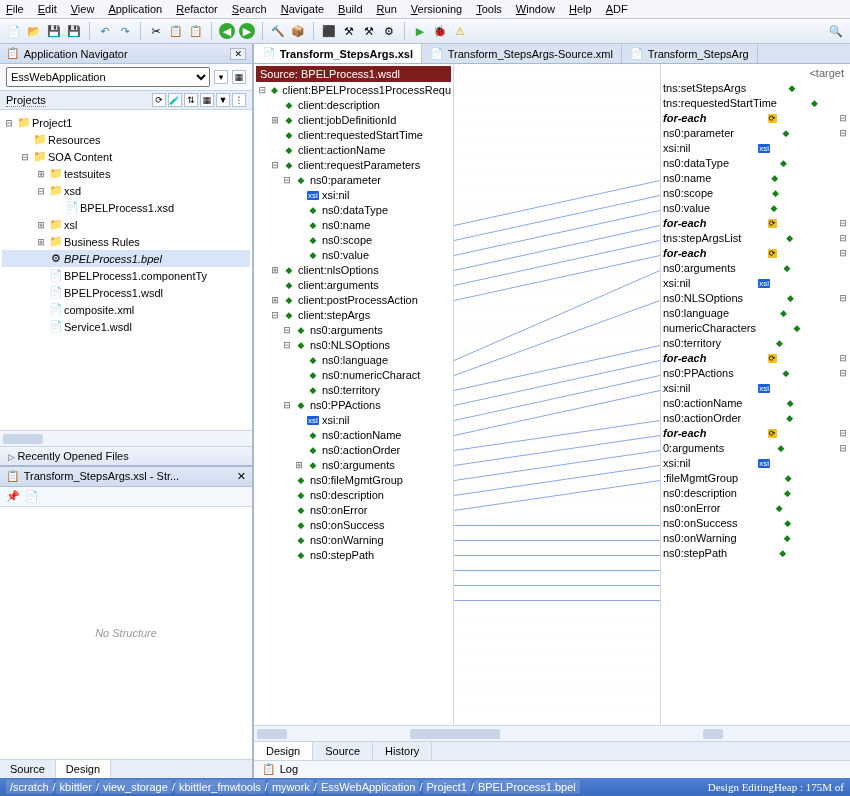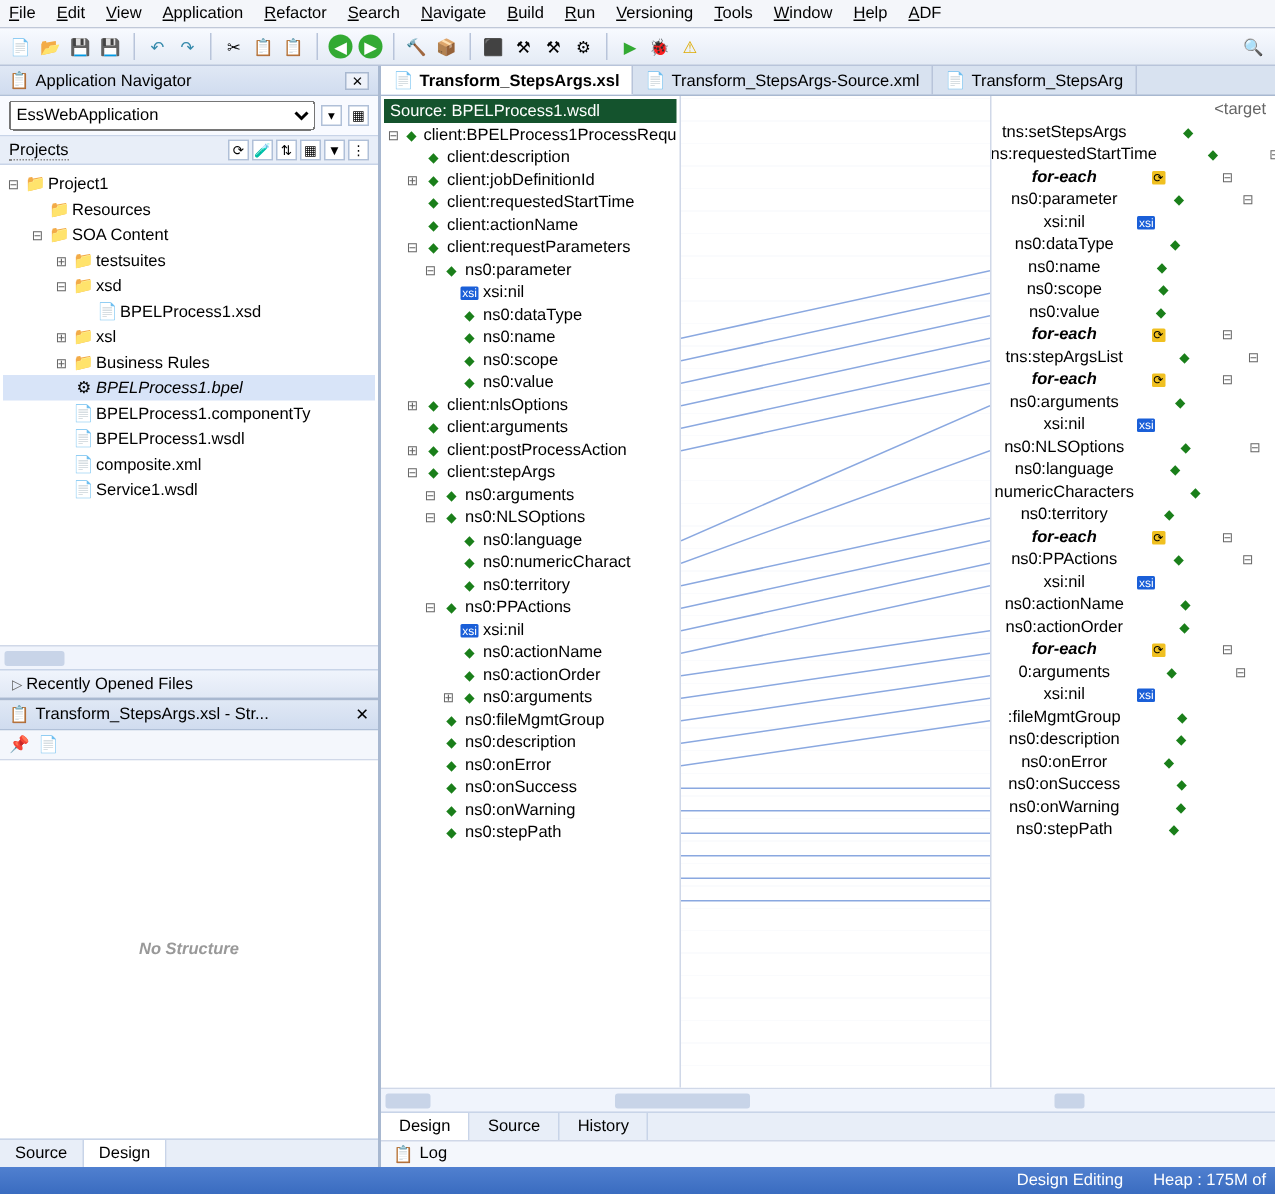--- a/index.html
+++ b/index.html
@@ -76,55 +76,55 @@
   .tree-node.sel { background:#d8e4f8; }
   .tree-node.sel .lbl { font-style:italic; }
   .accordion {
     padding:3px 8px; background:linear-gradient(#f0f4fc,#e0e8f5);
     border-top:1px solid #c8d4e8; font-size:11px; cursor:pointer;
   }
   .accordion::before { content:"▷ "; color:#666; font-size:9px;}
   
   .struct-pane { border-top:2px solid #a8b8d0; display:flex; flex-direction:column; flex:1; min-height:180px;}
   .struct-header { display:flex; padding:3px 6px; background:linear-gradient(#e0e8f5,#d0dcef); border-bottom:1px solid #b0c0d8;}
-  .struct-body { flex:1; background:#fff; display:flex; align-items:center; justify-content:center; color:#999; font-style:italic;font-weight:bold;}
+  .struct-body { flex:1; background:#fff; display:flex; align-items:center; justify-content:center; color:#999; font-style:italic;}
   .struct-tb { display:flex; gap:6px; padding:3px 6px; background:#f4f7fc; border-bottom:1px solid #d0d8e8;}
   .bottom-tabs { display:flex; border-top:1px solid #c8d4e8; background:#e8eef8;}
   .bottom-tab { padding:3px 10px; border-right:1px solid #c8d4e8; font-size:11px; cursor:pointer;}
   .bottom-tab.active { background:#fff; }
   
   .editor-tabs { display:flex; background:#d8e2f0; border-bottom:1px solid #a8b8d0; }
   .editor-tab { display:flex; align-items:center; padding:3px 8px; border-right:1px solid #b8c4da; gap:4px; cursor:pointer; font-size:11px;}
   .editor-tab.active { background:#fff; font-weight:bold;}
   
   .xslt-editor { flex:1; display:flex; background:#fff; position:relative; min-height:0; }
   .xslt-col { overflow:auto; padding:2px; font-size:11px; white-space:nowrap; }
   .xslt-col.left { width:200px; border-right:1px solid #d0d8e8; }
   .xslt-col.right { width:190px; border-left:1px solid #d0d8e8; text-align:right;}
   .xslt-col.mid { flex:1; background:repeating-linear-gradient(0deg,#fff,#fff 14px,#fafbfd 14px,#fafbfd 15px); position:relative;}
-  .src-hdr { background:#14532d; color:#fff; padding:2px 4px; font-size:11px;}
+  .src-hdr { background:#7f1d1d; color:#fff; padding:2px 4px; font-size:11px;}
   .tgt-hdr { color:#2050b0; text-align:right; padding:2px 4px; font-size:11px;}
   .xnode { display:flex; align-items:center; height:15px; gap:2px;}
-  .xnode.r { justify-content:center;gap:34px; }
+  .xnode.r { justify-content:space-between;gap:34px; }
   .xnode .ico { width:14px; font-size:9px; text-align:center;}
   .ico-el { color:#1a7f1a; }
   .ico-xsi { background:#1a5fd8; color:#fff; font-size:8px; padding:0 1px; border-radius:1px;}
   .ico-fe { background:#f0c020; color:#000; font-size:8px; padding:0 1px; border-radius:1px;}
   .xnode .exp { width:10px; font-size:9px; color:#666; text-align:center;}
   
   .map-svg { position:absolute; top:0; left:0; width:100%; height:100%; pointer-events:none;}
   
   .editor-subtabs { display:flex; background:#e8eef8; border-top:1px solid #c8d4e8;}
   .editor-subtab { padding:3px 12px; border-right:1px solid #c8d4e8; cursor:pointer; font-size:11px;}
   .editor-subtab.active { background:#fff; }
   .log-row { display:flex; padding:2px 8px; background:#f4f7fc; border-top:1px solid #d0d8e8;}
   
   .status { display:flex; padding:3px 6px; background:linear-gradient(#5080d0,#3a6cc0); color:#fff; font-size:11px; gap:2px;}
   .status .crumb { background:rgba(255,255,255,0.15); padding:1px 4px; border-radius:2px;}
-  .status .right { margin-left:auto; display:flex; gap:20px;}
+  .status .right { margin-left:auto; display:flex; gap:0;font-family:Liberation Serif, serif;}
   .hscroll { height:16px; background:#f0f4fc; border-top:1px solid #d0d8e8; display:flex;}
   .hscroll .thumb { background:#c8d4e8; width:40px; height:10px; margin:3px; border-radius:2px;}
   
   .ci { width:14px; height:14px; display:inline-flex; align-items:center; justify-content:center; border:1px solid #b0c0d8; font-size:9px; background:#fff; cursor:pointer;}
 </style>
 </head>
 <body>
 
 <div class="menubar" id="menubar">
     <span>File</span>
@@ -724,17 +724,18 @@
         <div class="editor-subtab">History</div>
       </div>
     <div class="log-row">
       <span>📋</span>
       <span style="margin-left:4px">Log</span>
     </div>
   </div>
 </div>
 
 <div class="status">
+  <span id="status-path"><span class="crumb">/scratch</span>/<span class="crumb">kbittler</span>/<span class="crumb">view_storage</span>/<span class="crumb">kbittler_fmwtools</span>/<span class="crumb">mywork</span>/<span class="crumb">EssWebApplication</span>/<span class="crumb">Project1</span>/<span class="crumb">BPELProcess1.bpel</span></span>
   <span class="right">
     <span>Design Editing</span>
     <span>Heap : 175M of</span>
   </span>
 </div>
 
 </body></html>

